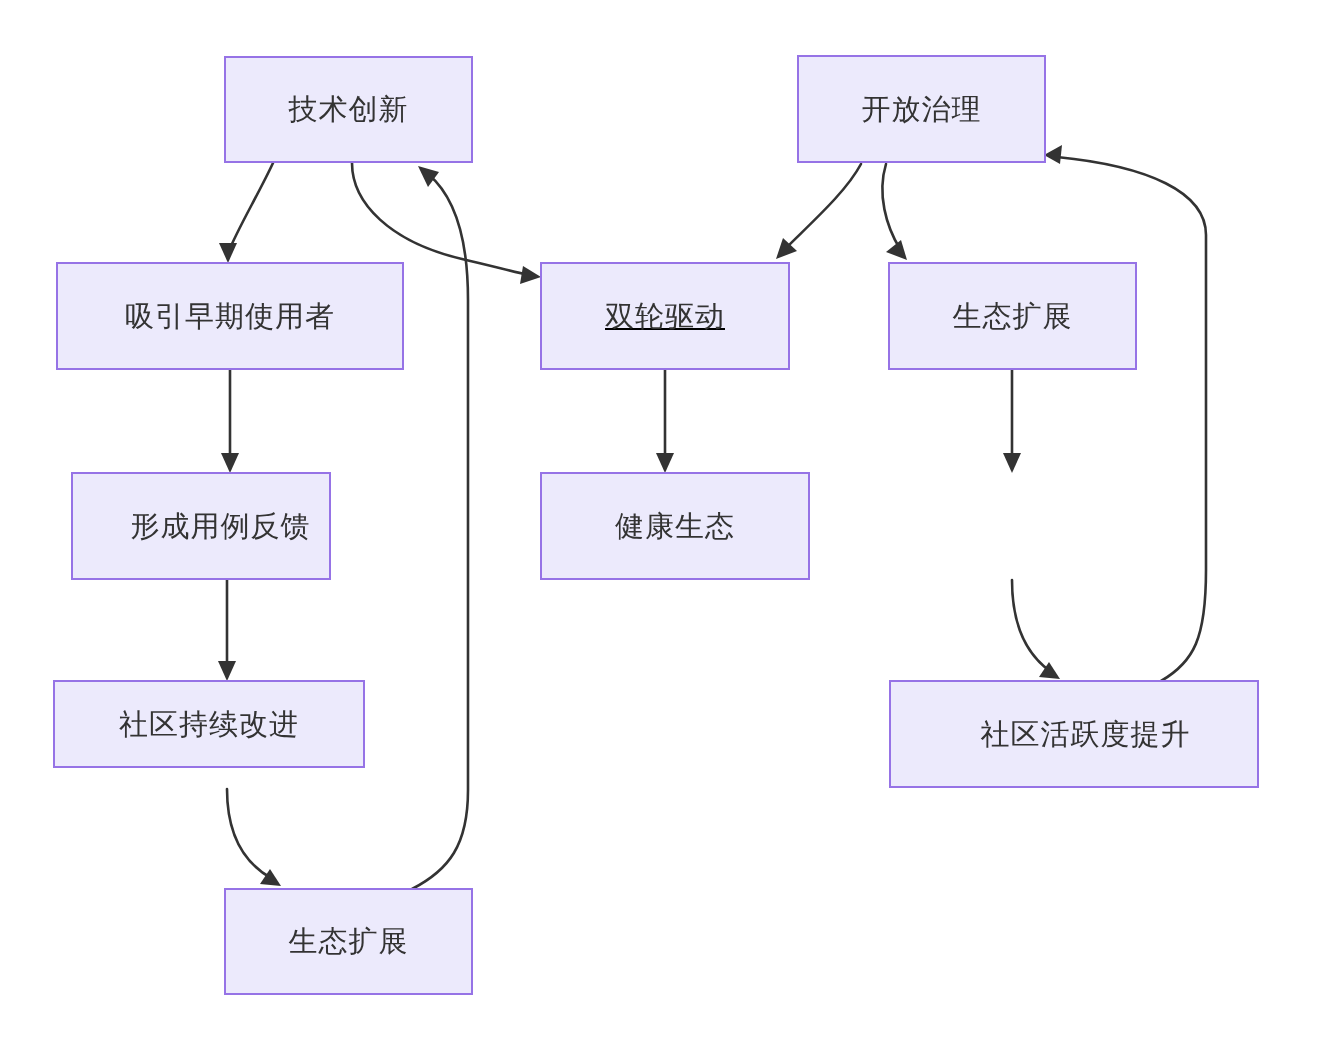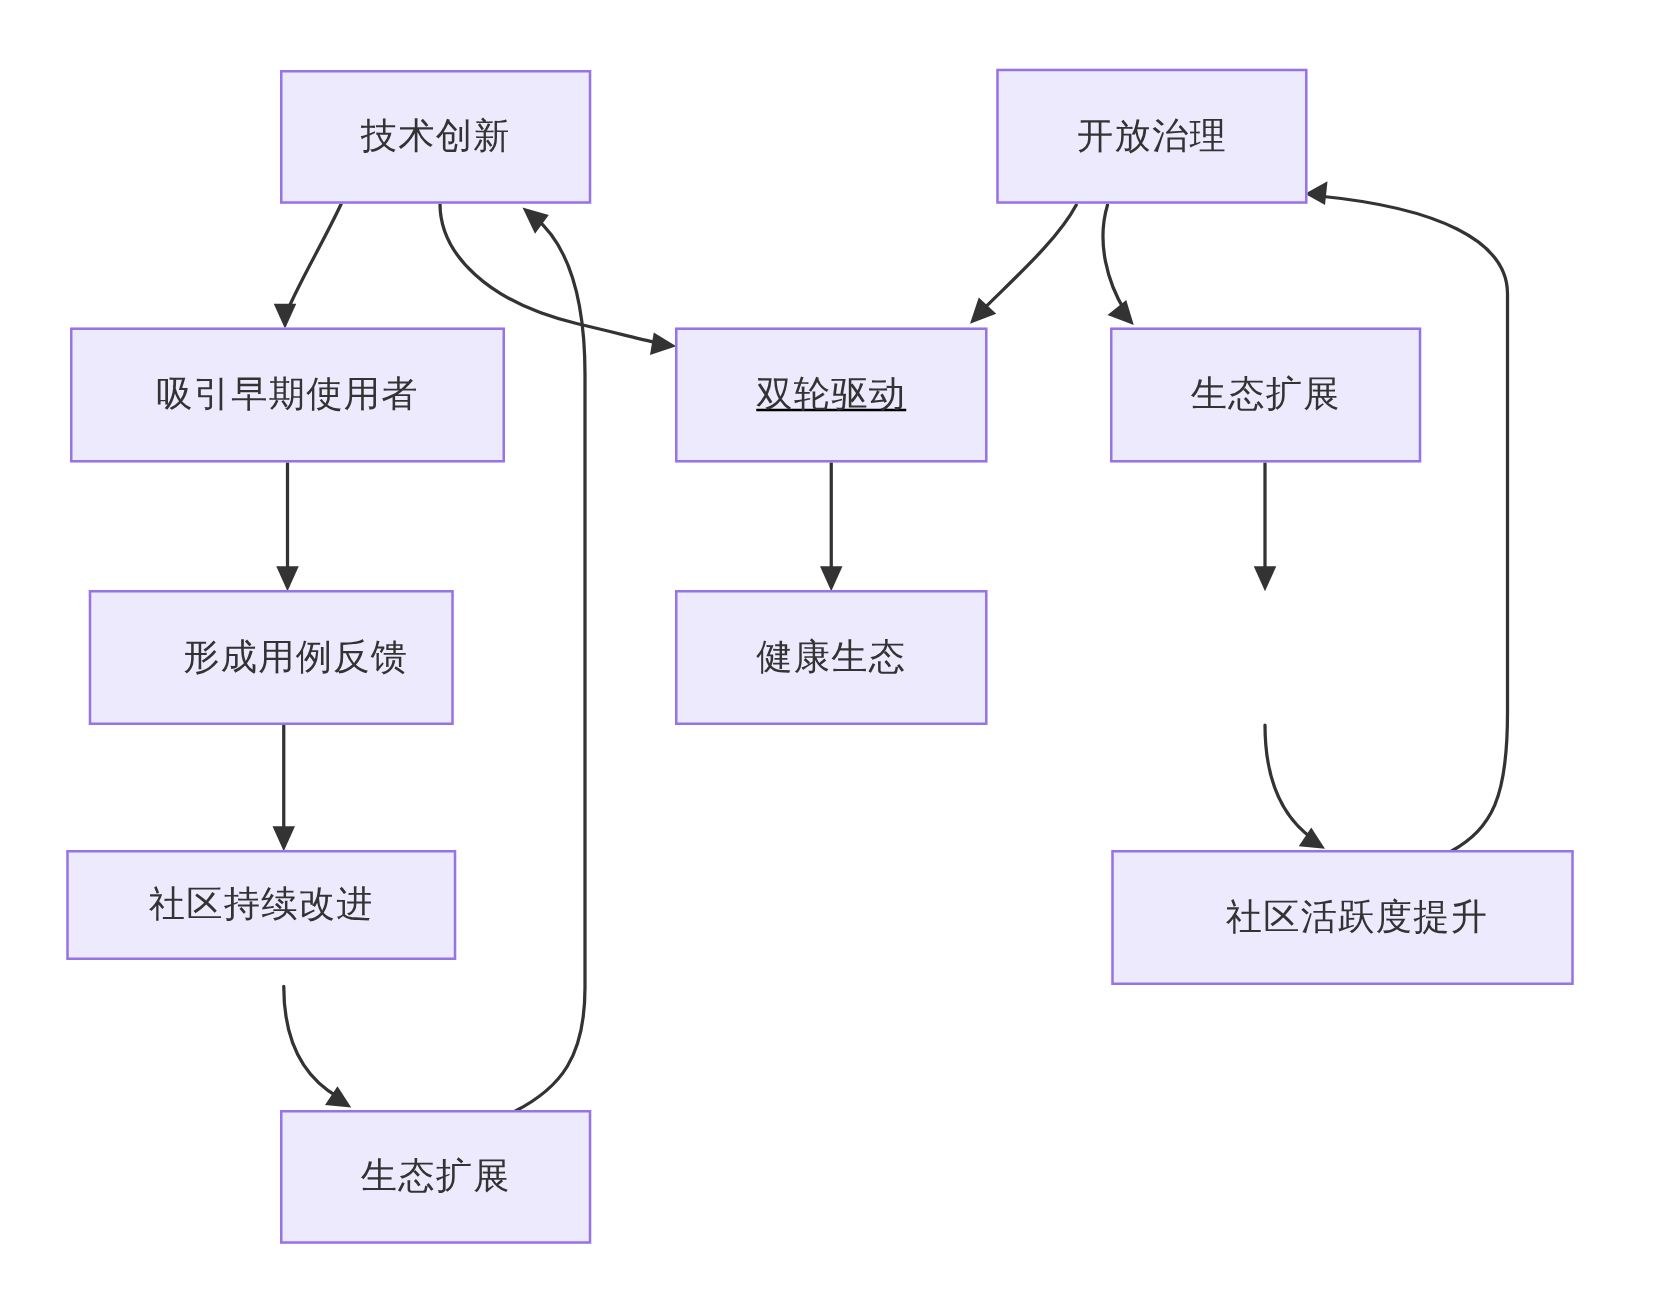--- a/index.html
+++ b/index.html
@@ -137,25 +137,25 @@
   </div>
 
   <div class="node" style="left:540px; top:262px; width:250px; height:108px;text-decoration:underline;">
     <span class="node-label">双轮驱动</span>
   </div>
 
   <div class="node" style="left:888px; top:262px; width:249px; height:108px;">
     <span class="node-label">生态扩展</span>
   </div>
 
-  <div class="node" style="left:71px; top:472px; width:292px; height:108px;padding-left:39px;">
+  <div class="node" style="left:71px; top:472px; width:260px; height:108px;padding-left:39px;">
     <span class="node-label">形成用例反馈</span>
   </div>
 
-  <div class="node" style="left:540px; top:472px; width:250px; height:108px;">
+  <div class="node" style="left:540px; top:472px; width:270px; height:108px;">
     <span class="node-label">健康生态</span>
   </div>
 
 
   <div class="node" style="left:53px; top:680px; width:312px; height:88px;">
     <span class="node-label">社区持续改进</span>
   </div>
 
   <div class="node" style="left:889px; top:680px; width:370px; height:108px;padding-left:23px;">
     <span class="node-label">社区活跃度提升</span>

